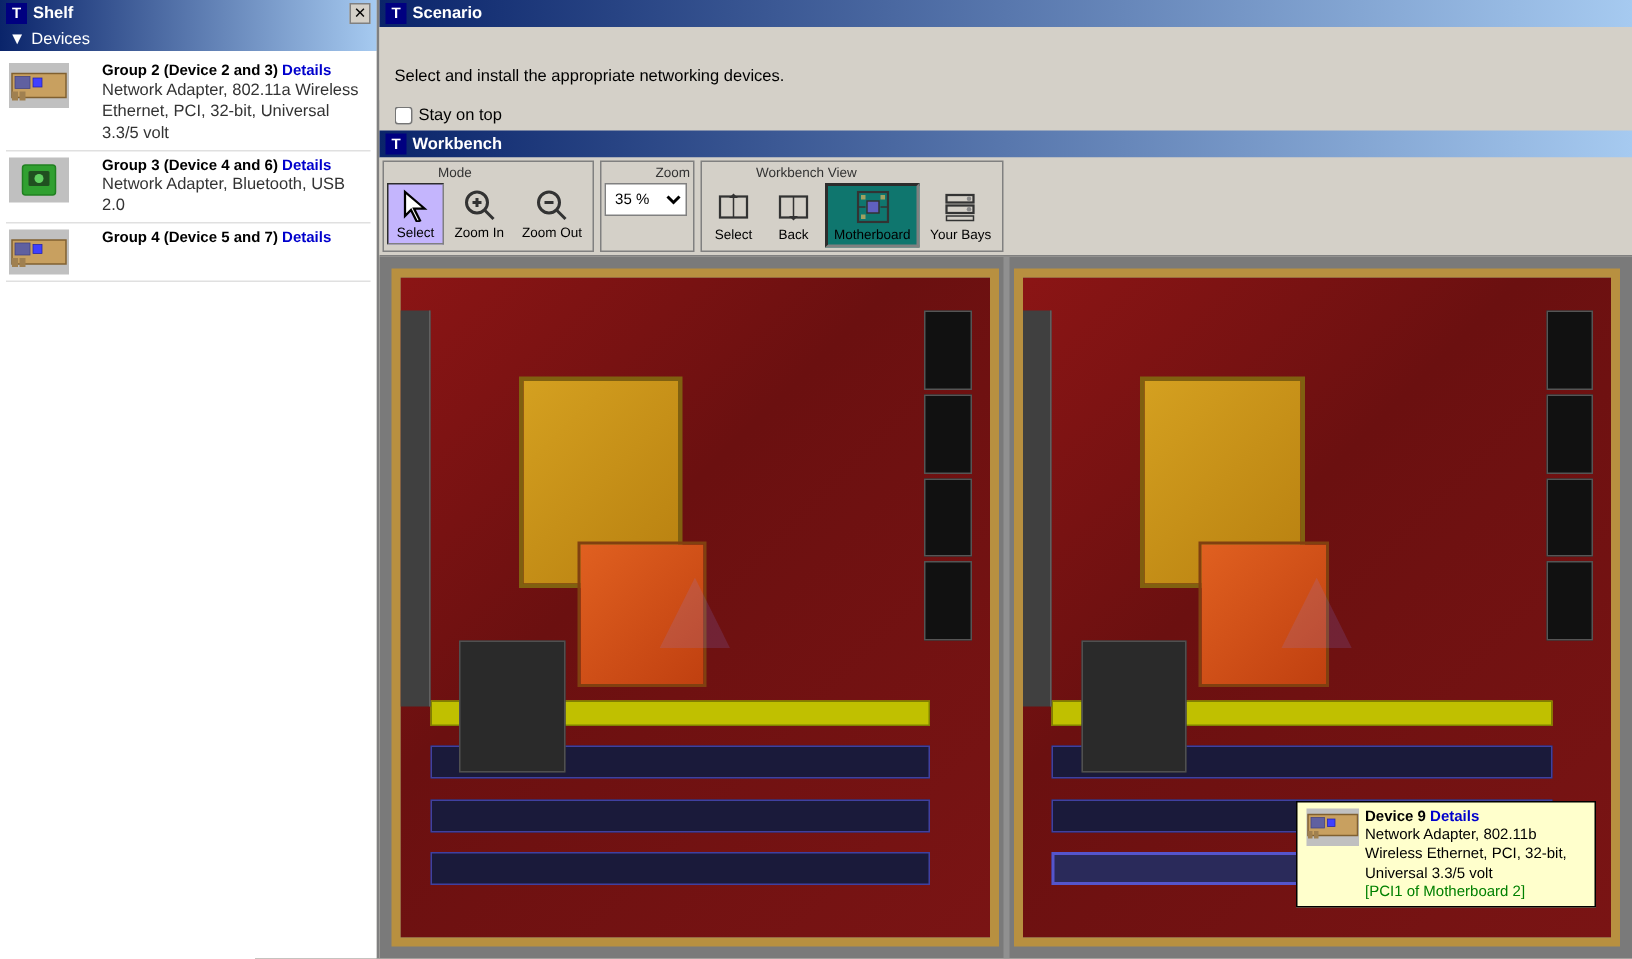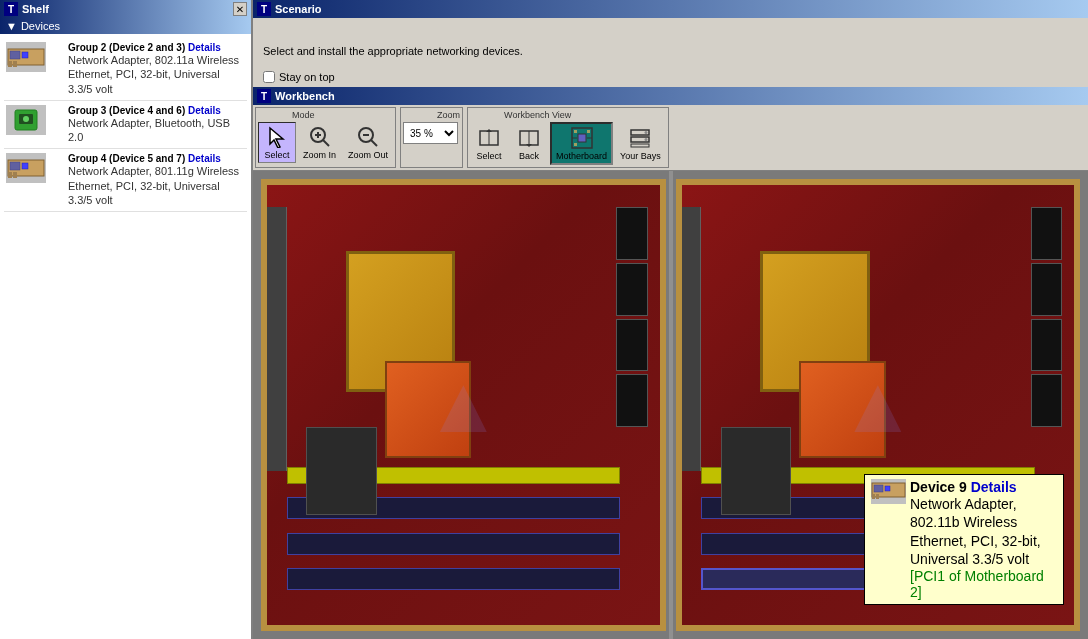--- a/index.html
+++ b/index.html
@@ -45,21 +45,21 @@
     .toolbar-btn { display: flex; flex-direction: column; align-items: center; justify-content: flex-end; padding: 2px 4px; cursor: pointer; border: 1px solid transparent; min-width: 38px; }
     .toolbar-btn.active { border: 1px inset #808080; background: #c4b5fd; }
     .toolbar-btn-icon { width: 24px; height: 24px; display: flex; align-items: center; justify-content: center; }
     .toolbar-btn-label { font-size: 9px; text-align: center; margin-top: 1px; }
 
     .zoom-select { height: 22px; font-size: 10px; background: white; border: 1px solid #808080; padding: 0 2px; }
 
     .workbench-canvas { flex: 1; background: #808080; position: relative; overflow: hidden; }
 
     
-    .device-tooltip { position: absolute; bottom: 20px; right: 10px; background: #ffffcc; border: 1px solid #000; padding: 4px 6px; font-size: 14px; width: 200px; z-index: 100; }
+    .device-tooltip { position: absolute; bottom: 20px; right: 10px; background: #ffffcc; border: 1px solid #000; padding: 4px 6px; font-size: 10px; width: 200px; z-index: 100; }
     .tooltip-header { display: flex; align-items: flex-start; gap: 4px; }
     .tooltip-icon { width: 35px; height: 25px; background: #c0c0c0; flex-shrink: 0; }
     .tooltip-info { flex: 1; }
     .tooltip-name { font-weight: bold; color: black; }
     .tooltip-name a { color: #0000cc; text-decoration: none; }
     .tooltip-desc { color: black; line-height: 1.3; }
     .tooltip-slot { color: #008000; }
 
     
     .view-btn-active { background: #0f766e; border: 2px inset #808080; }
@@ -141,21 +141,20 @@
             <rect x="15" y="9" width="6" height="6" fill="#4040ff" stroke="#2020aa" stroke-width="0.5"></rect>
             <rect x="1" y="18" width="4" height="6" fill="#a08050"></rect>
             <rect x="6" y="18" width="4" height="6" fill="#a08050"></rect>
           </svg>
         </div>
         <div class="device-info">
           <div class="device-name">
             <span>Group 4 (Device 5 and 7)</span>
             <a href="#">Details</a>
           </div>
-          <div class="device-desc">Network Adapter, 801.11g Wireless Ethernet, PCI, 32-bit, Universal 3.3/5 volt</div>
         </div>
       </div>
     </div>
   </div>
 
   <div class="right-panel">
 
     <div class="scenario-section">
       <div class="scenario-title">
         <span class="t-icon">T</span>

